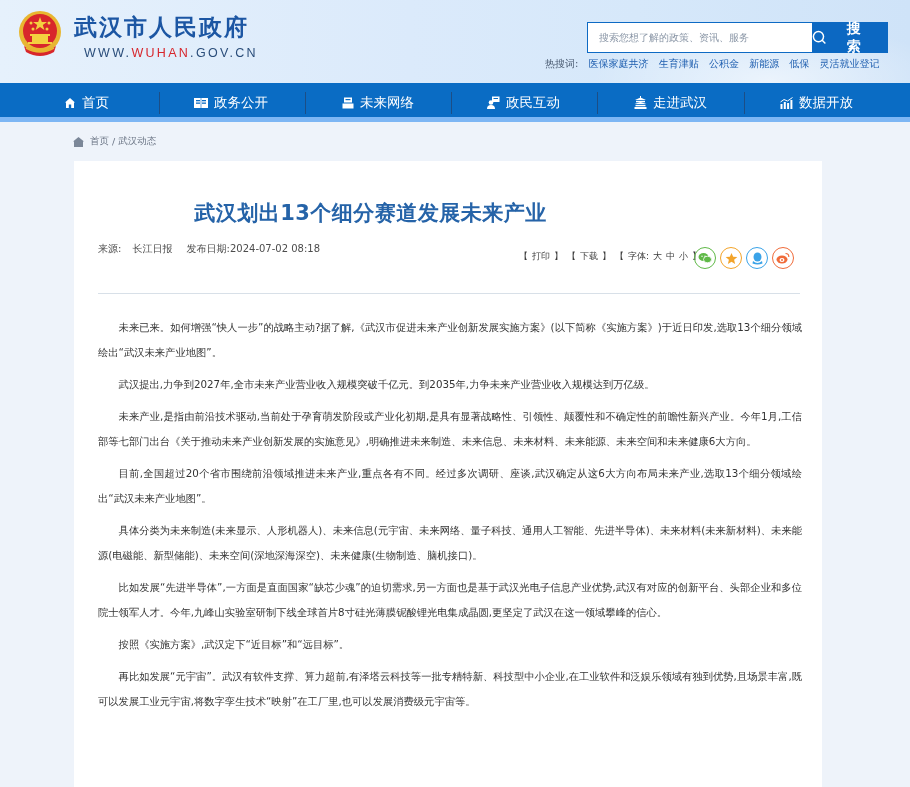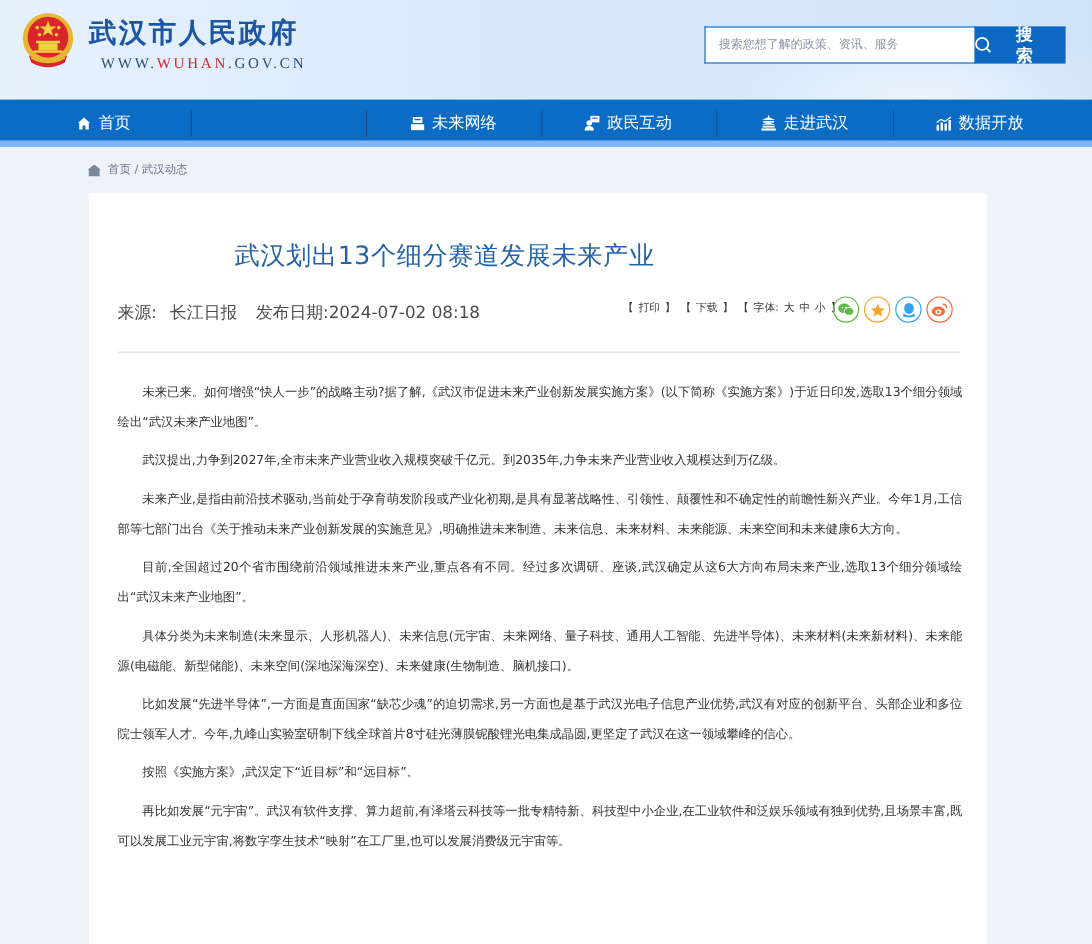--- a/index.html
+++ b/index.html
@@ -23,21 +23,21 @@
   .emblem {
     position: absolute; left: 14px; top: 8px; width: 52px; height: 52px;
   }
   .site-title {
     position: absolute; left: 74px; top: 12px;
     font-family: "DejaVu Sans", sans-serif; font-weight: bold;
     font-size: 23px; letter-spacing: 2px; color: #1c56a3;
   }
   .site-url {
     position: absolute; left: 84px; top: 46px;
-    font-family: Liberation Serif, serif;
+    font-family: Liberation Sans, sans-serif;
     font-size: 12.5px; letter-spacing: 2.3px; color: #2a4d7a;
   }
   .site-url .red { color: #d7262c; }
 
   .search-box {
     position: absolute; left: 587px; top: 22px; width: 226px; height: 31px;
     background: #fff; border: 1px solid #0d6ac4; border-right: none;
     font-size: 10px; color: #8a96a6; padding-left: 11px; line-height: 29px;
   }
   .search-btn {
@@ -72,24 +72,24 @@
   }
   .breadcrumb a { color: #6b7585; text-decoration: none; cursor: pointer; }
 
   
   .card {
     position: absolute; left: 74px; top: 161px; width: 748px; height: 640px;
     background: #fff;
   }
   .article-title {
     position: absolute; left: 0; top: 38px; width: 593px; text-align: center;
-    font-size: 21px; font-weight: normal; color: #2563a8; letter-spacing: 0.5px;
+    font-size: 21px; font-weight: bold; color: #2563a8; letter-spacing: 0.5px;
   }
   .meta {
-    position: absolute; left: 24px; top: 91px; font-size: 14px; color: #4c4c4c;
+    position: absolute; left: 24px; top: 81px; font-size: 10px; color: #4c4c4c;
   }
   .meta span + span { margin-left: 11px; }
   .tools {
     position: absolute; left: 445px; top: 89px; font-size: 9px; color: #3d3d3d;
     display: flex; align-items: center; gap: 4px; white-space: nowrap;
   }
   .tools .t { cursor: pointer; }
   .share { position: absolute; top: 86px; width: 22px; height: 22px; border-radius: 50%;
     border: 1.5px solid; display: flex; align-items: center; justify-content: center; cursor: pointer; }
   .divider { position: absolute; left: 24px; top: 132px; width: 702px; height: 1px; background: #d8e0e8; }
@@ -130,31 +130,51 @@
     <span>搜索您想了解的政策、资讯、服务</span>
   </div>
   <div class="search-btn">
     <svg width="15" height="15" viewBox="0 0 16 16">
       <circle cx="7" cy="7" r="5.5" stroke="#fff" stroke-width="1.6" fill="none"></circle>
       <line x1="11" y1="11" x2="14.5" y2="14.5" stroke="#fff" stroke-width="1.6"></line>
     </svg>
     <span>搜 索</span>
   </div>
 
+  <div class="hotwords">
+    <span>热搜词:</span>
+    <span class="hw">医保家庭共济</span>
+    <span class="hw">生育津贴</span>
+    <span class="hw">公积金</span>
+    <span class="hw">新能源</span>
+    <span class="hw">低保</span>
+    <span class="hw">灵活就业登记</span>
+  </div>
 </div>
 
 <div class="nav">
   <div class="nav-item" style="left:64px;">
     <svg width="12" height="12" viewBox="0 0 12 12">
       <path d="M6,1 L11,5.5 L10,5.5 L10,11 L7.2,11 L7.2,7.5 L4.8,7.5 L4.8,11 L2,11 L2,5.5 L1,5.5 Z" fill="#fff"></path>
     </svg>
     <span>首页</span>
   </div>
   <div class="nav-sep" style="left:159px;"></div>
 
+  <div class="nav-item" style="left:194px;">
+    <svg width="14" height="11" viewBox="0 0 14 11">
+      <rect x="0" y="1" width="14" height="10" fill="#fff"></rect>
+      <rect x="2" y="3" width="4" height="1.3" fill="#0a6cc4"></rect>
+      <rect x="2" y="5.5" width="4" height="1.3" fill="#0a6cc4"></rect>
+      <rect x="8" y="3" width="4" height="1.3" fill="#0a6cc4"></rect>
+      <rect x="8" y="5.5" width="4" height="1.3" fill="#0a6cc4"></rect>
+      <rect x="6.7" y="1" width="0.6" height="10" fill="#0a6cc4"></rect>
+    </svg>
+    <span>政务公开</span>
+  </div>
   <div class="nav-sep" style="left:305px;"></div>
 
   <div class="nav-item" style="left:342px;">
     <svg width="12" height="12" viewBox="0 0 12 12">
       <rect x="2" y="0.5" width="8" height="5" fill="#fff"></rect>
       <rect x="3.5" y="2" width="5" height="1.2" fill="#0a6cc4"></rect>
       <rect x="0.5" y="6.5" width="11" height="5" fill="#fff"></rect>
     </svg>
     <span>未来网络</span>
   </div>

